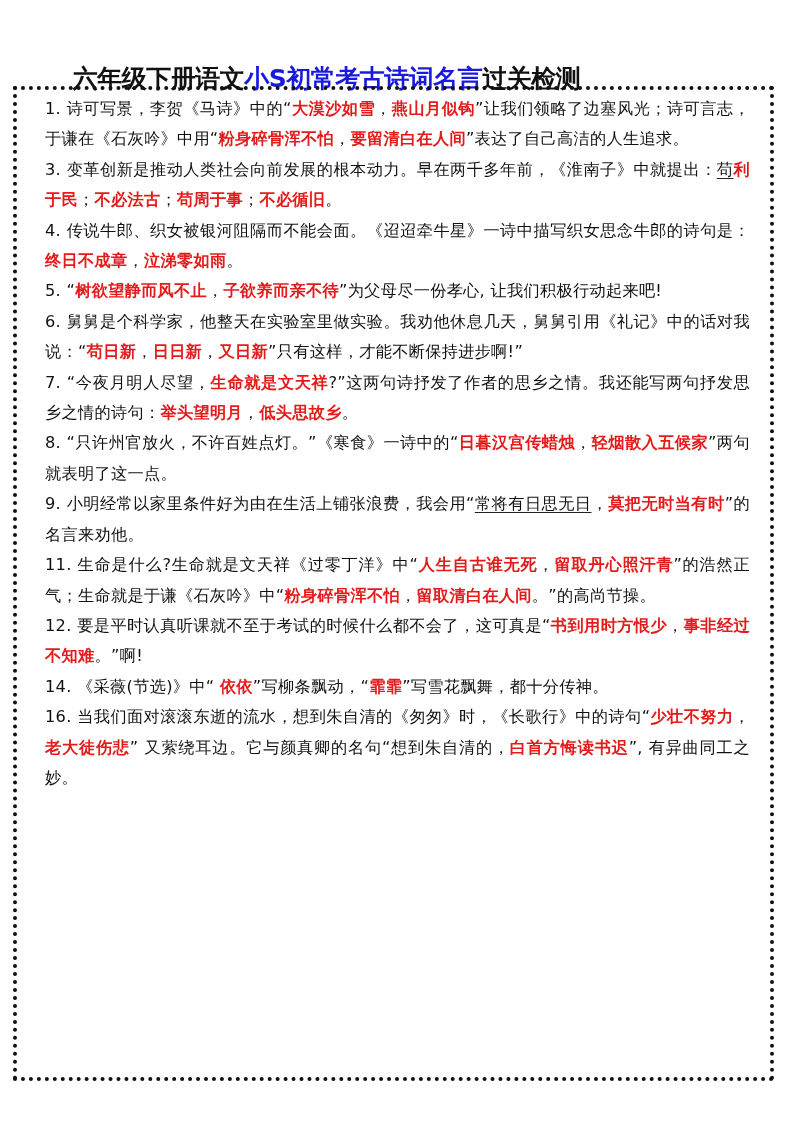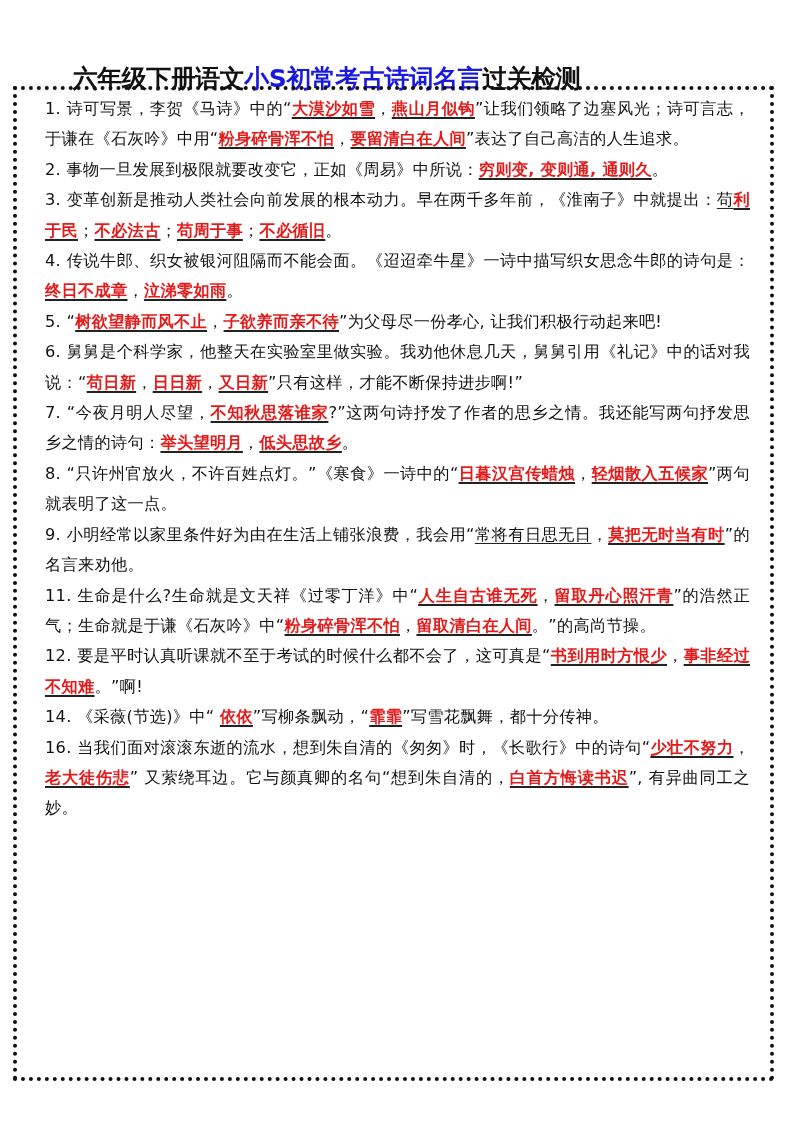--- a/index.html
+++ b/index.html
@@ -6,38 +6,37 @@
   body { width: 793px; height: 1122px; position: relative; overflow: hidden;
          font-family: "DejaVu Sans", "Liberation Sans", sans-serif; color: #111; }
   .title { position: absolute; top: 44px; left: 0; width: 653px; text-align: center;
            font-size: 25px; font-weight: bold; letter-spacing: -0.5px; color: #111; line-height: 36px; }
   .title .hl { color: #1a1adf; }
   .box { position: absolute; left: 13px; top: 86px; width: 761px; height: 995px;
          border: 4px dotted #111; box-sizing: border-box; }
   .content { position: absolute; left: 45px; top: 94px; width: 705px;
              font-size: 16.2px; line-height: 30.4px; letter-spacing: 0.3px; }
   .item { margin: 0; padding: 0; text-align: justify; }
-  .red { color: #e41b1b; font-weight: bold; text-decoration: underline; text-decoration-color: #222;
+  .red { color: #e41b1b; font-weight: bold; text-decoration-color: #222;
          text-underline-offset: 3px; text-decoration-thickness: 1.5px; }
   .ul { text-decoration: underline; text-decoration-color: #222; text-underline-offset: 3px; text-decoration-thickness: 1px; }
 </style>
 </head>
 <body>
 
 <h1 class="title"><span>六年级下册语文</span><span class="hl">小S初常考古诗词名言</span><span>过关检测</span></h1>
 
 <div class="box"></div>
 
 <div class="content" id="content">
     <p class="item"><span>1. 诗可写景，李贺《马诗》中的“</span><span class="red">大漠沙如雪</span><span>，</span><span class="red">燕山月似钩</span><span>”让我们领略了边塞风光；诗可言志，于谦在《石灰吟》中用“</span><span class="red">粉身碎骨浑不怕</span><span>，</span><span class="red">要留清白在人间</span><span>”表达了自己高洁的人生追求。</span></p>
-    <p class="item"><span>2. 事物一旦发展到极限就要改变它，正如《周易》中所说：</span><span class="red">穷则变, 变则通, 通则久</span><span>。</span></p>
     <p class="item"><span>3. 变革创新是推动人类社会向前发展的根本动力。早在两千多年前，《淮南子》中就提出：</span><span class="ul">苟</span><span class="red">利于民</span><span>；</span><span class="red">不必法古</span><span>；</span><span class="red">苟周于事</span><span>；</span><span class="red">不必循旧</span><span>。</span></p>
     <p class="item"><span>4. 传说牛郎、织女被银河阻隔而不能会面。《迢迢牵牛星》一诗中描写织女思念牛郎的诗句是：</span><span class="red">终日不成章</span><span>，</span><span class="red">泣涕零如雨</span><span>。</span></p>
     <p class="item"><span>5. “</span><span class="red">树欲望静而风不止</span><span>，</span><span class="red">子欲养而亲不待</span><span>”为父母尽一份孝心, 让我们积极行动起来吧!</span></p>
     <p class="item"><span>6. 舅舅是个科学家，他整天在实验室里做实验。我劝他休息几天，舅舅引用《礼记》中的话对我说：“</span><span class="red">苟日新</span><span>，</span><span class="red">日日新</span><span>，</span><span class="red">又日新</span><span>”只有这样，才能不断保持进步啊!”</span></p>
-    <p class="item"><span>7. “今夜月明人尽望，</span><span class="red">不知秋思落谁家</span><span>?”这两句诗抒发了作者的思乡之情。我还能写两句抒发思乡之情的诗句：</span><span class="red">举头望明月</span><span>，</span><span class="red">低头思故乡</span><span>。</span></p>
+    <p class="item"><span>7. “今夜月明人尽望，</span><span class="red">生命就是文天祥</span><span>?”这两句诗抒发了作者的思乡之情。我还能写两句抒发思乡之情的诗句：</span><span class="red">举头望明月</span><span>，</span><span class="red">低头思故乡</span><span>。</span></p>
     <p class="item"><span>8. “只许州官放火，不许百姓点灯。”《寒食》一诗中的“</span><span class="red">日暮汉宫传蜡烛</span><span>，</span><span class="red">轻烟散入五候家</span><span>”两句就表明了这一点。</span></p>
     <p class="item"><span>9. 小明经常以家里条件好为由在生活上铺张浪费，我会用“</span><span class="ul">常将有日思无日</span><span>，</span><span class="red">莫把无时当有时</span><span>”的名言来劝他。</span></p>
     <p class="item"><span>11. 生命是什么?生命就是文天祥《过零丁洋》中“</span><span class="red">人生自古谁无死</span><span>，</span><span class="red">留取丹心照汗青</span><span>”的浩然正气；生命就是于谦《石灰吟》中“</span><span class="red">粉身碎骨浑不怕</span><span>，</span><span class="red">留取清白在人间</span><span>。”的高尚节操。</span></p>
     <p class="item"><span>12. 要是平时认真听课就不至于考试的时候什么都不会了，这可真是“</span><span class="red">书到用时方恨少</span><span>，</span><span class="red">事非经过不知难</span><span>。”啊!</span></p>
     <p class="item"><span>14. 《采薇(节选)》中“ </span><span class="red">依依</span><span>”写柳条飘动，“</span><span class="red">霏霏</span><span>”写雪花飘舞，都十分传神。</span></p>
     <p class="item"><span>16. 当我们面对滚滚东逝的流水，想到朱自清的《匆匆》时，《长歌行》中的诗句“</span><span class="red">少壮不努力</span><span>，</span><span class="red">老大徒伤悲</span><span>” 又萦绕耳边。它与颜真卿的名句“想到朱自清的，</span><span class="red">白首方悔读书迟</span><span>”, 有异曲同工之妙。</span></p>
   </div>
 
 </body></html>

